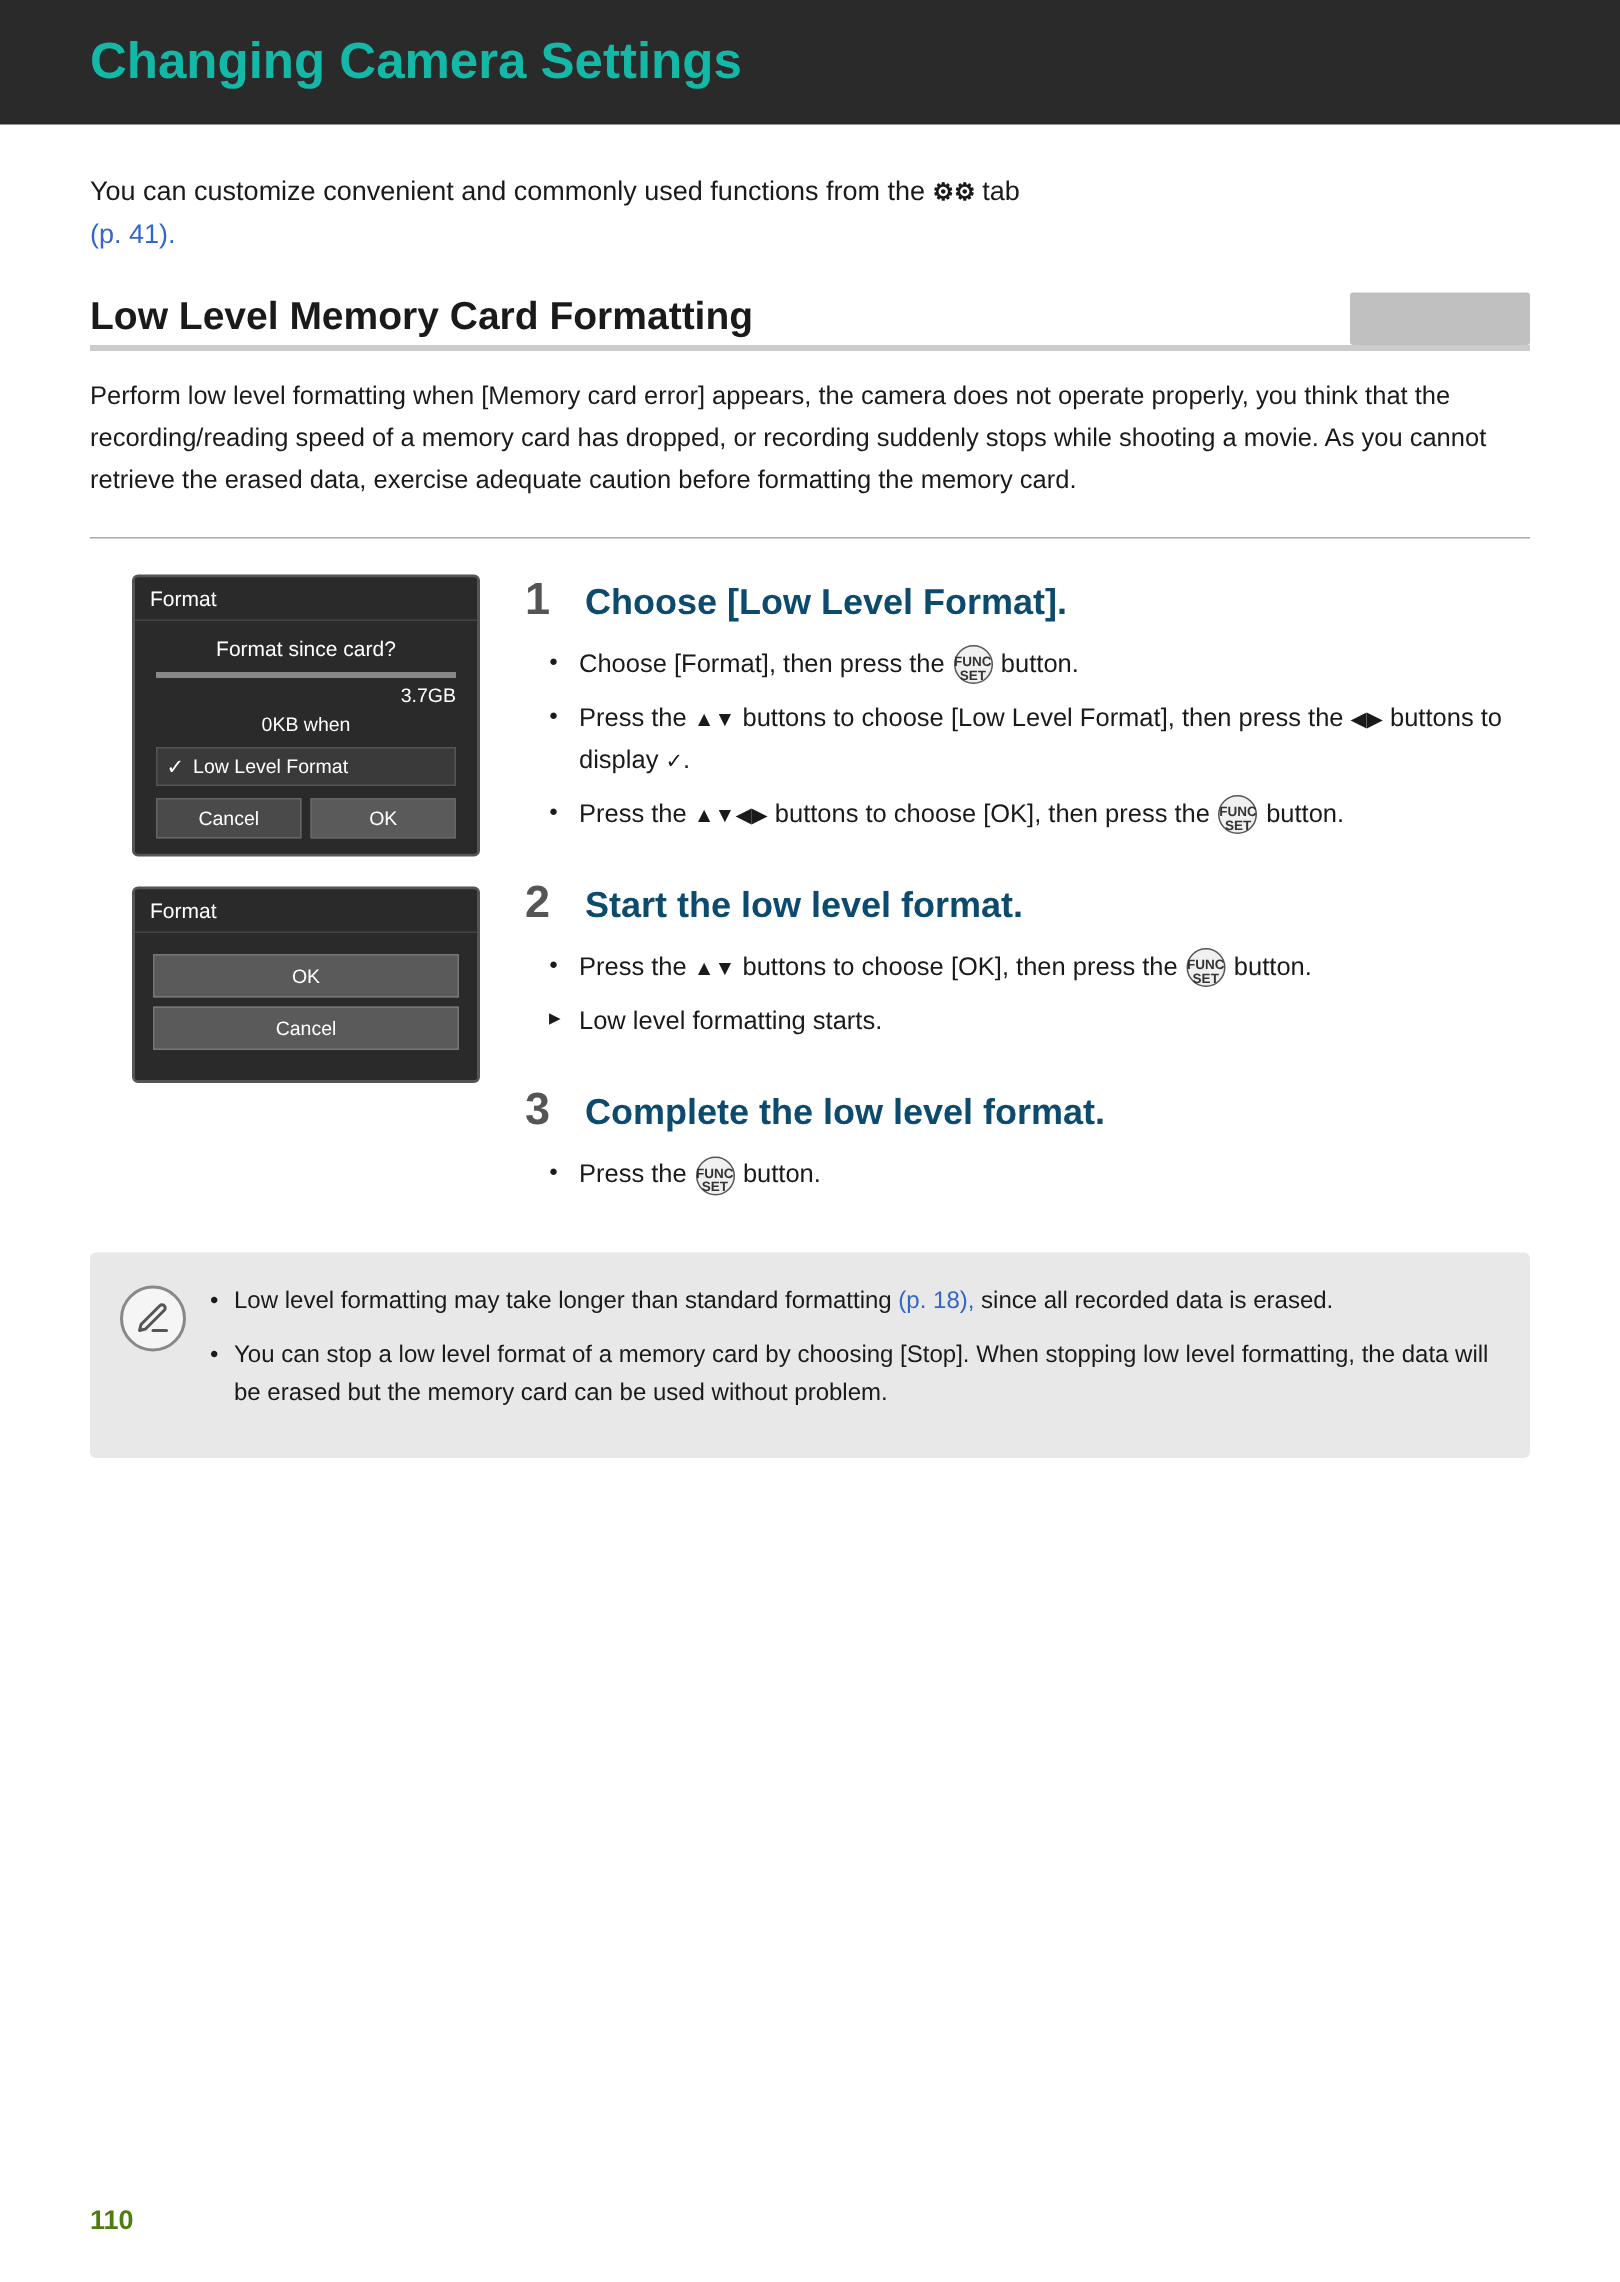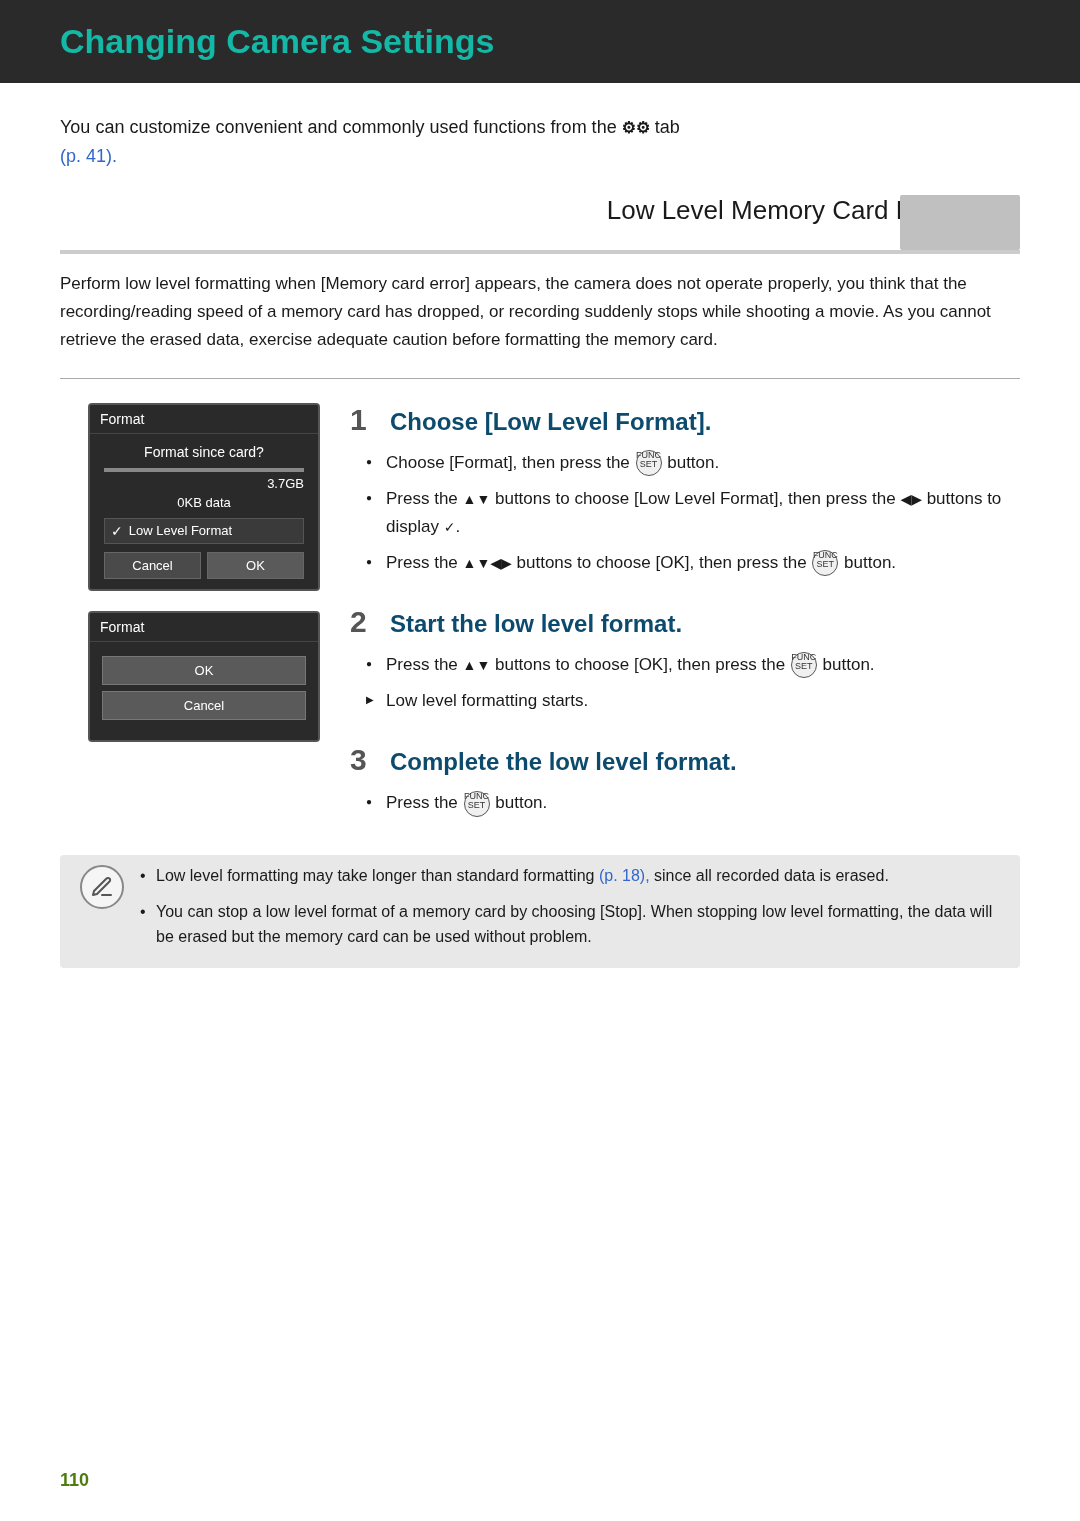--- a/index.html
+++ b/index.html
@@ -40,26 +40,25 @@
       margin-bottom: 24px;
       color: #1a1a1a;
     }
     .intro-text .link {
       color: #3366cc;
     }
 
     
     .section-heading {
       font-size: 26px;
-      font-weight: normal;
+      font-weight: bold;
       margin-bottom: 16px;
       border-bottom: 4px solid #cccccc;
-      padding-bottom: 24px;
+      padding-bottom: 4px;
       position: relative;
-      text-align: right;
     }
     .section-heading::after {
       content: '';
       position: absolute;
       right: 0;
       top: 0;
       bottom: 0;
       width: 120px;
       background: #c0c0c0;
       border-radius: 2px;
@@ -259,28 +258,28 @@
       position: absolute;
       left: 0;
       color: #1a1a1a;
       font-size: 10px;
       top: 5px;
     }
 
     
     .func-btn {
       display: inline-flex;
-      align-items: flex-start;
+      align-items: flex-end;
       justify-content: center;
       width: 26px;
       height: 26px;
       border: 1.5px solid #555;
       border-radius: 50%;
       font-size: 10px;
-      font-weight: normal;
+      font-weight: bold;
       background: #f0f0f0;
       color: #333;
       vertical-align: middle;
       margin: 0 1px;
       line-height: 1;
     }
 
     .func-btn-inner {
       font-size: 9px;
       line-height: 1;
@@ -296,21 +295,21 @@
     
     .check-icon {
       font-size: 14px;
       vertical-align: middle;
     }
 
     
     .note-box {
       background: #e8e8e8;
       border-radius: 4px;
-      padding: 8px 20px;
+      padding: 20px 20px;
       margin-top: 10px;
       display: flex;
       gap: 16px;
       align-items: flex-start;
     }
 
     .note-icon {
       flex-shrink: 0;
       width: 44px;
       height: 44px;
@@ -397,21 +396,21 @@
   <div class="main-layout">
 
     <div class="left-column">
 
       <div class="camera-screen">
         <div class="screen-header">Format</div>
         <div class="screen-body">
           <div class="screen-title">Format since card?</div>
           <div class="progress-bar-container"></div>
           <div class="screen-size">3.7GB</div>
-          <div class="screen-used">0KB data</div>
+          <div class="screen-used">0KB when</div>
           <div class="screen-option">
             <span class="checkmark">✓</span>
             <span>Low Level Format</span>
           </div>
           <div class="screen-buttons">
             <div class="screen-btn">Cancel</div>
             <div class="screen-btn ok-btn">OK</div>
           </div>
         </div>
       </div>

